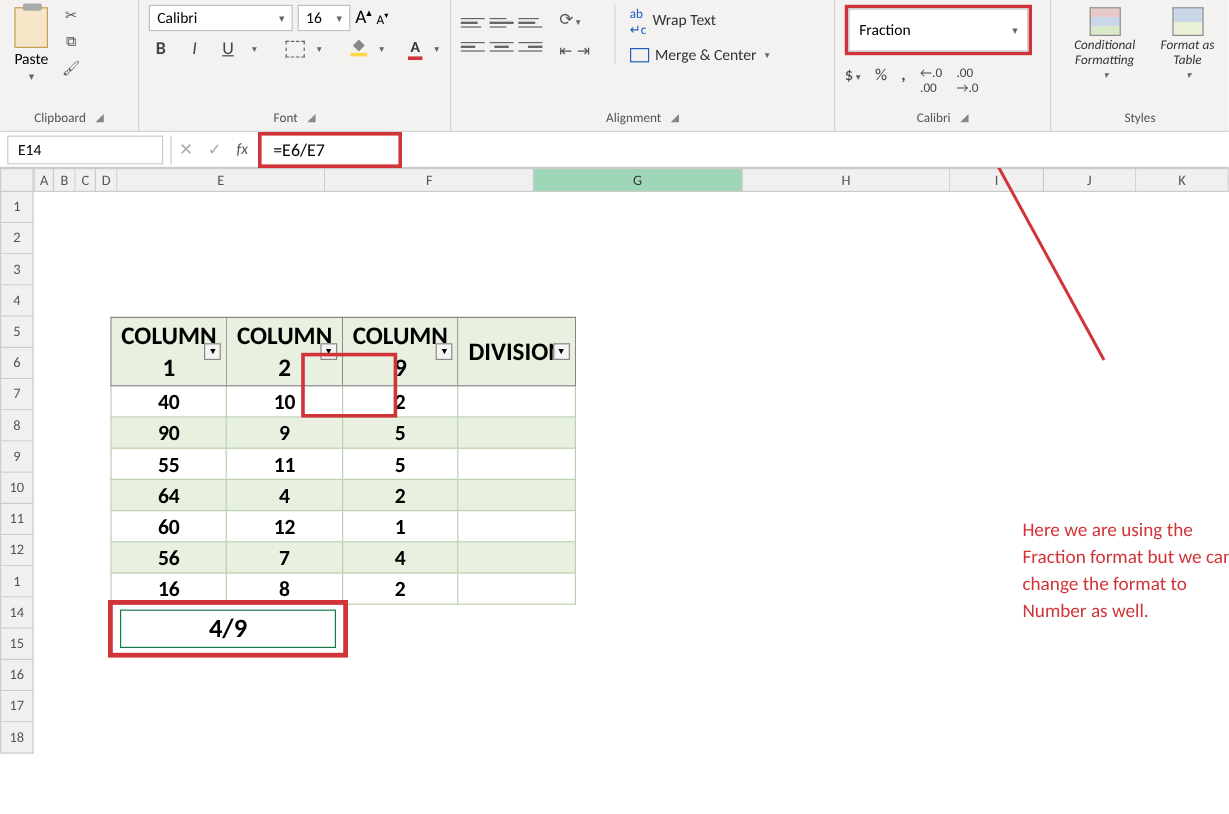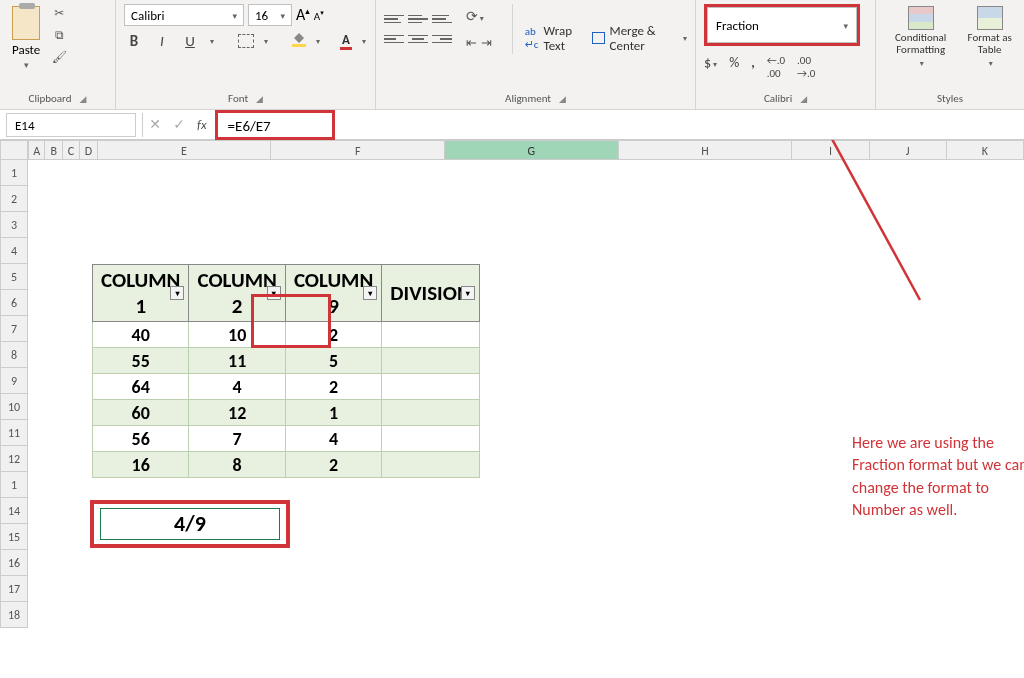--- a/index.html
+++ b/index.html
@@ -32,33 +32,33 @@
   .fill-icon { width: 14px; height: 12px; display: inline-block; border-bottom: 3px solid #ffd54a; position:relative;}
   .fill-icon::before { content:""; position:absolute; top:-2px; left:2px; width:10px; height:10px; background:#888; clip-path: polygon(50% 0,100% 50%,50% 100%,0 50%);}
   .font-color { display:inline-block; border-bottom: 3px solid #d13438; font-weight:bold; color:#333; padding:0 2px;}
   .drop { font-size: 8px; color:#666; margin-left:2px;}
 
   
   .align-grid { display: grid; grid-template-columns: repeat(3, 20px); gap: 4px; margin-right:8px;}
   .align-btn { width: 20px; height: 16px; display:flex; flex-direction:column; justify-content:center; gap:2px;}
   .align-btn span { height:1.5px; background:#666; display:block;}
   .indent-btns { display:flex; gap:4px; margin-right: 8px;}
-  .wrap-merge { display:flex; flex-direction:row; gap:8px;margin-top:17px;}
+  .wrap-merge { display:flex; flex-direction:column; gap:8px;}
   .wrap-merge-row { display:flex; align-items:center; gap:5px; font-size:13px; color:#333;}
   .wrap-icon { font-size:11px; color:#2060c0;}
   .merge-icon { width:16px; height:12px; border:1px solid #2060c0; display:inline-block;}
 
   
   .num-format { width: 150px; height: 36px; border: 1px solid #c0c0c0; background:#fff; padding:2px 8px; display:flex; justify-content:space-between; align-items:center; font-size:13px;}
   .num-row2 { display:flex; gap:12px; margin-top:8px; font-size:14px; color:#444;}
   .num-format-wrap { border: 3px solid #d13438; padding: 0; display:inline-block; }
 
   
   .styles-col { display:flex; gap:6px;}
-  .styles-btn { display:flex; flex-direction:column; align-items:center; gap:2px; font-size:11px; color:#333; padding: 2px 4px;}
+  .styles-btn { display:flex; flex-direction:column; align-items:center; gap:2px; font-size:11px; color:#333; padding: 2px 4px; font-style: italic;}
   .table-icon { width:26px; height:24px; background: linear-gradient(#e8c8c8 33%, #c8d8e8 33% 66%, #d8e8c8 66%); border:1px solid #888;}
 
   
   .formula-bar { display:flex; align-items:center; border-bottom:1px solid #ccc; height:30px;}
   .name-box { width: 130px; border:1px solid #ccc; padding:4px 8px; font-size:13px; height:24px; margin:0 6px;}
   .fb-btn { width:24px; text-align:center; color:#aaa; font-size:14px;}
   .fx { font-style:italic; font-size:13px; color:#555; padding:0 6px;}
   .formula-input { border:3px solid #d13438; padding:4px 10px; font-size:15px; height:30px; min-width:120px; margin-left:2px;}
 
   
@@ -315,20 +315,26 @@
         </tr>
         </tbody>
           <tbody id="data-body">
             <tr>
               <td>40</td>
               <td>10</td>
               <td>2</td>
               <td></td>
             </tr>
             <tr>
+              <td>90</td>
+              <td>9</td>
+              <td>5</td>
+              <td></td>
+            </tr>
+            <tr>
               <td>55</td>
               <td>11</td>
               <td>5</td>
               <td></td>
             </tr>
             <tr>
               <td>64</td>
               <td>4</td>
               <td>2</td>
               <td></td>

